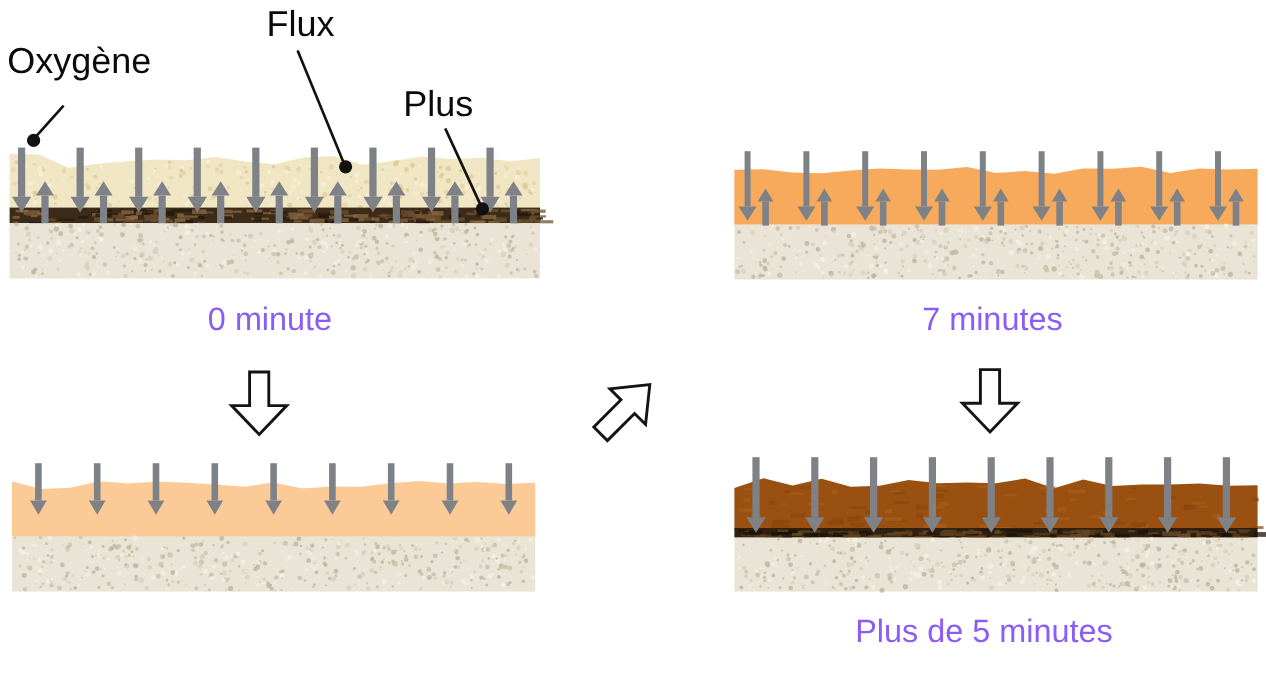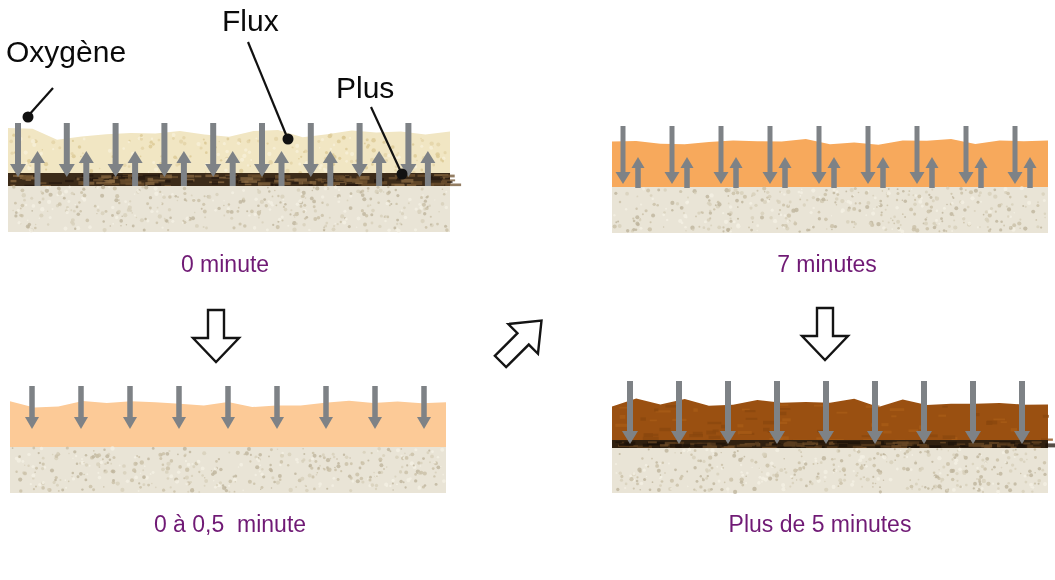--- a/index.html
+++ b/index.html
@@ -18,22 +18,22 @@
   .lbl {
     position: absolute;
     font-size: 30px;
     color: #0a0a0a;
     white-space: pre;
     line-height: 1.1;
   }
   .cap {
     position: absolute;
     transform: translateX(-50%);
-    font-size: 23px;
-    color: #701a75;
+    font-size: 27px;
+    color: #8b5cf6;
     white-space: pre;
     line-height: 1.1;
   }
 </style>
 </head>
 <body>
 
 <div class="canvas">
 
   <svg id="diagram-svg" class="diagram" width="1055" height="580" viewBox="0 0 1055 580">
@@ -2473,16 +2473,15 @@
       <polygon points="817,308 833,308 833,336 848,336 825,360 802,336 817,336" fill="#ffffff" stroke="#141414" stroke-width="2.4"></polygon>
       <polygon points="-29,-8 3,-8 3,-21 29,0 3,21 3,8 -29,8" transform="translate(521,341) rotate(-45)" fill="#ffffff" stroke="#141414" stroke-width="2.4"></polygon>
     </svg>
 
   <span class="lbl" style="left:222px; top:4px">Flux</span>
   <span class="lbl" style="left:6px; top:35px">Oxygène</span>
   <span class="lbl" style="left:336px; top:71px">Plus</span>
 
   <span class="cap" style="left:225px; top:252px">0 minute</span>
   <span class="cap" style="left:827px; top:252px">7 minutes</span>
-  <span class="cap" style="left:230px; top:512px">0 à 0,5  minute</span>
   <span class="cap" style="left:820px; top:512px">Plus de 5 minutes</span>
 
 </div>
 
 </body></html>

